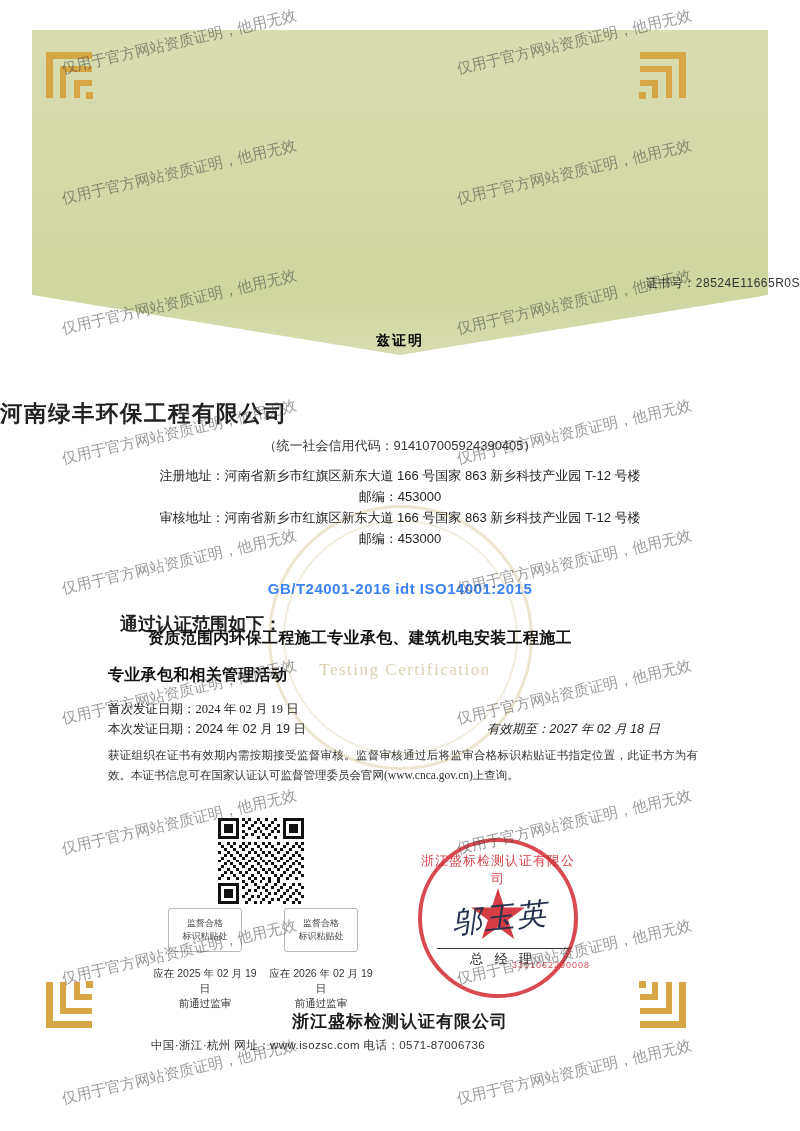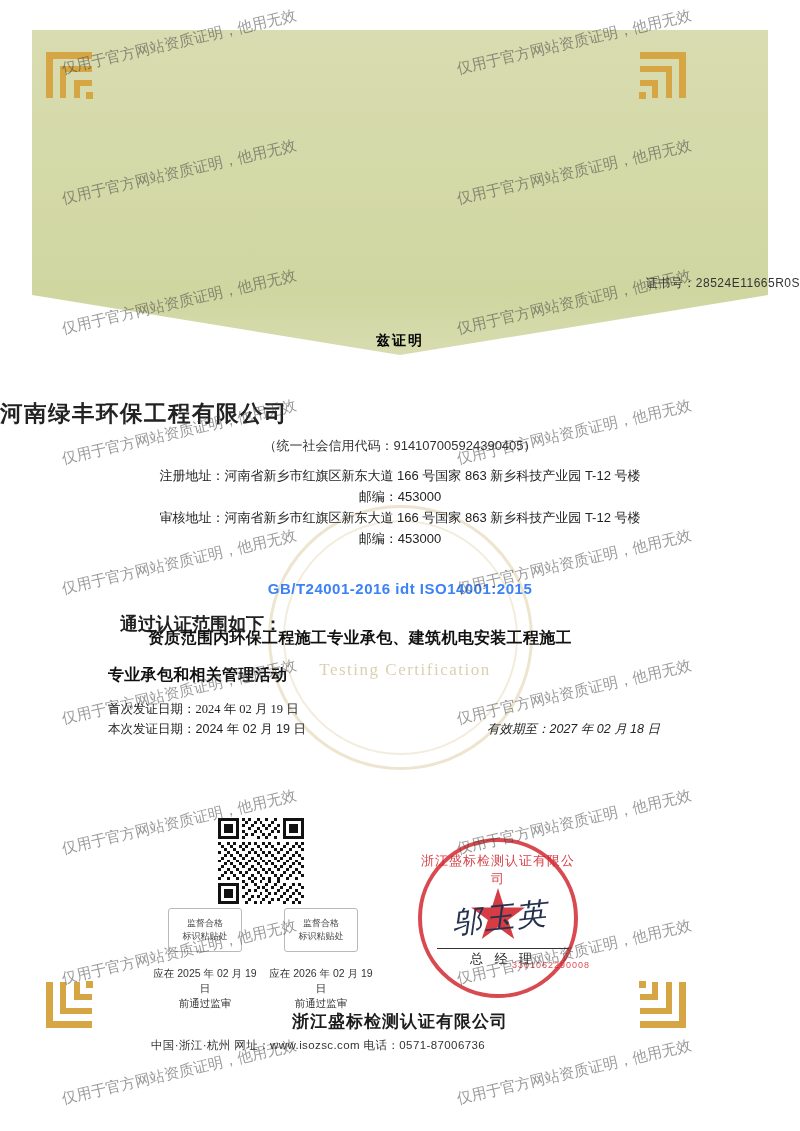--- a/index.html
+++ b/index.html
@@ -536,20 +536,21 @@
   <div class="std-code">GB/T24001-2016 idt ISO14001:2015</div>
 
   <div class="scope-label">通过认证范围如下：</div>
   <div class="scope-line scope-l1">资质范围内环保工程施工专业承包、建筑机电安装工程施工</div>
   <div class="scope-line scope-l2">专业承包和相关管理活动</div>
 
   <div class="date-line first-issue">首次发证日期：2024 年 02 月 19 日</div>
   <div class="date-line this-issue">本次发证日期：2024 年 02 月 19 日</div>
   <div class="date-line valid-to">有效期至：2027 年 02 月 18 日</div>
 
+  <div class="notice">获证组织在证书有效期内需按期接受监督审核。监督审核通过后将监审合格标识粘贴证书指定位置，此证书方为有效。本证书信息可在国家认证认可监督管理委员会官网(www.cnca.gov.cn)上查询。</div>
 
   <div class="qr">
     <svg width="86" height="86" viewBox="0 0 29 29" shape-rendering="crispEdges">
       <rect width="29" height="29" fill="#ffffff"></rect>
       <g fill="#111111">
         <rect x="0" y="0" width="7" height="1"></rect>
           <rect x="0" y="6" width="7" height="1"></rect>
         <rect x="0" y="0" width="1" height="7"></rect>
           <rect x="6" y="0" width="1" height="7"></rect>
         <rect x="2" y="2" width="3" height="3"></rect>

